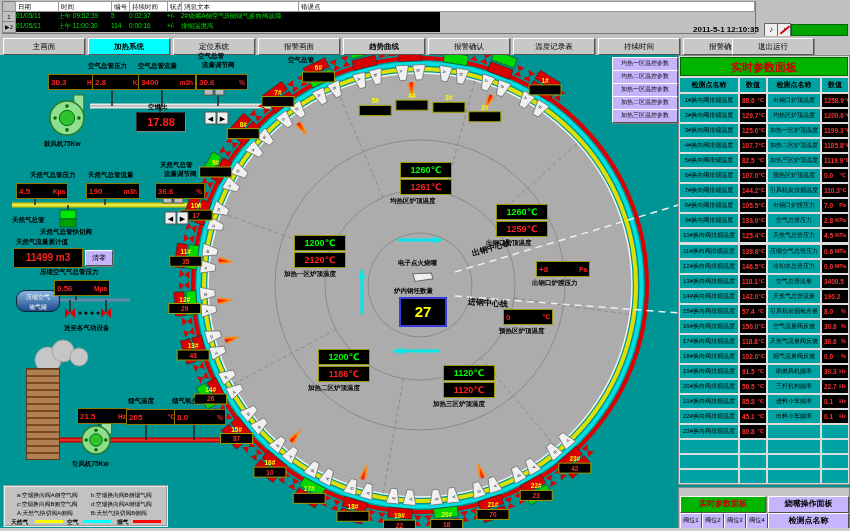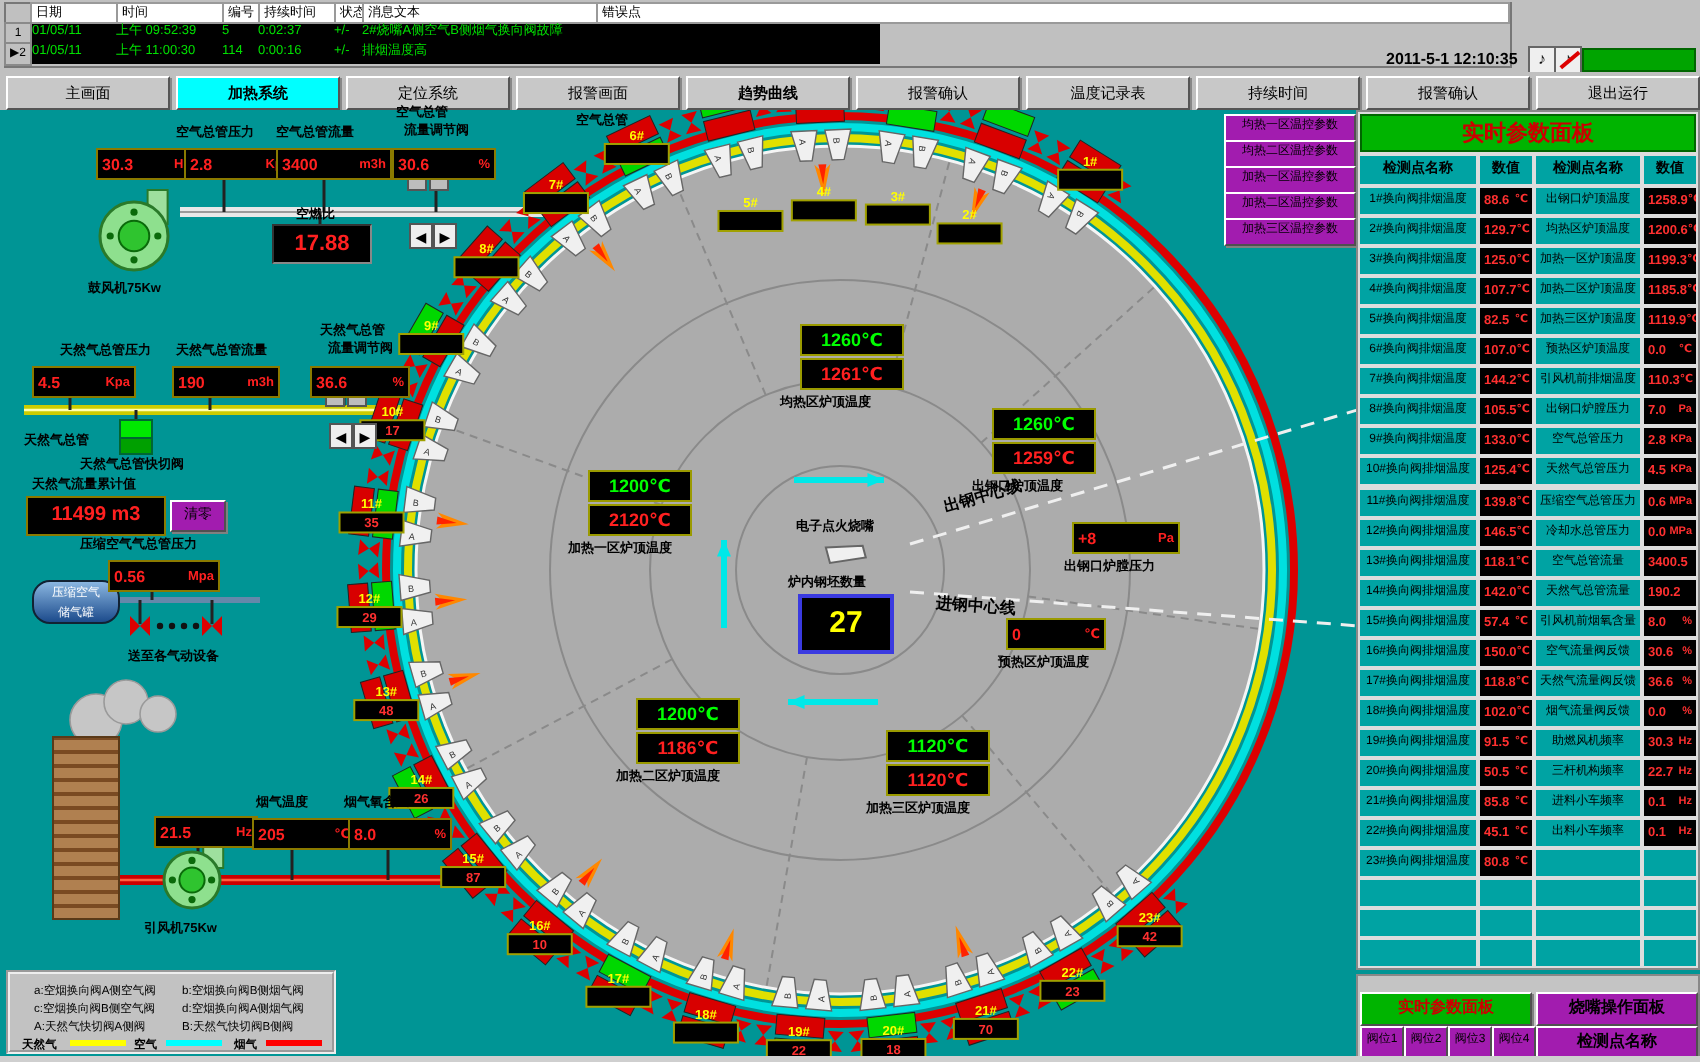--- a/index.html
+++ b/index.html
@@ -30,21 +30,21 @@
   .mbtn.active{background:#00ffff;font-weight:bold;}
   
   .led{position:absolute;height:14px;background:#000;border:1px solid #8a7a00;display:flex;
        justify-content:space-between;align-items:center;padding:0 2px;}
   .led .v{color:#ff2020;font-size:8px;font-weight:bold;}
   .led .u{color:#ff2020;font-size:6.5px;font-weight:bold;}
   .ilab{position:absolute;font-size:6.5px;font-weight:bold;color:#000;white-space:nowrap;}
   .zbox{position:absolute;width:50px;height:14px;background:#000;border:1.5px solid #9a9a00;
         font-size:9px;font-weight:bold;text-align:center;line-height:14px;}
   .zlab{position:absolute;font-size:6.5px;font-weight:bold;color:#000;white-space:nowrap;}
-  .btn3d{background:#a21caf;border-top:1px solid #fff;border-left:1px solid #fff;border-right:1px solid #505050;
+  .btn3d{background:#c4b5fd;border-top:1px solid #fff;border-left:1px solid #fff;border-right:1px solid #505050;
          border-bottom:1px solid #505050;box-shadow:1px 1px 0 #808080;color:#000;text-align:center;cursor:pointer;overflow:hidden;}
   
   .pcell{position:absolute;overflow:hidden;white-space:nowrap;}
   .pname{background:#00a3a3;color:#000;font-size:6px;line-height:13px;text-align:center;}
   .pval{background:#000;color:#ff3030;font-size:6.5px;font-weight:bold;line-height:13px;display:flex;
         justify-content:space-between;padding:0 2px;box-sizing:border-box;}
   .phead{background:#00a3a3;color:#000;font-size:7px;font-weight:bold;text-align:center;line-height:14px;}
   
   #legend{position:absolute;left:3px;top:485px;width:165px;height:42px;background:#c2c2c2;
           border:2px groove #eee;box-sizing:border-box;}
@@ -101,21 +101,21 @@
   <div id="menu">
       <div class="mbtn" style="position: absolute; left: 3px;">主画面</div>
       <div class="mbtn active" style="position: absolute; left: 88px;">加热系统</div>
       <div class="mbtn" style="position: absolute; left: 173px;">定位系统</div>
       <div class="mbtn" style="position: absolute; left: 258px;">报警画面</div>
       <div class="mbtn" style="position: absolute; left: 343px; font-weight: bold;">趋势曲线</div>
       <div class="mbtn" style="position: absolute; left: 428px;">报警确认</div>
       <div class="mbtn" style="position: absolute; left: 513px;">温度记录表</div>
       <div class="mbtn" style="position: absolute; left: 598px;">持续时间</div>
       <div class="mbtn" style="position: absolute; left: 683px;">报警确认</div>
-      <div class="mbtn" style="position: absolute; left: 768px;">退出运行</div>
+      <div class="mbtn" style="position: absolute; left: 732px;">退出运行</div>
     </div>
 
   <div class="abs" style="left:0;top:55px;width:850px;height:476px;background:#009595;"></div>
 
   <svg id="psvg" class="abs" style="left:0;top:55px;" width="850" height="476" viewBox="0 55 850 476">
       <line x1="40" y1="440" x2="251" y2="440" stroke="#cc0000" stroke-width="5"></line>
       <line x1="40" y1="440" x2="251" y2="440" stroke="#ff6040" stroke-width="1.2"></line>
       <line x1="90" y1="106" x2="277" y2="106" stroke="#e8e8e8" stroke-width="5"></line>
       <line x1="90" y1="106" x2="277" y2="106" stroke="#9a9a9a" stroke-width="1"></line>
       <line x1="12" y1="205" x2="205" y2="205" stroke="#cccc00" stroke-width="5"></line>

